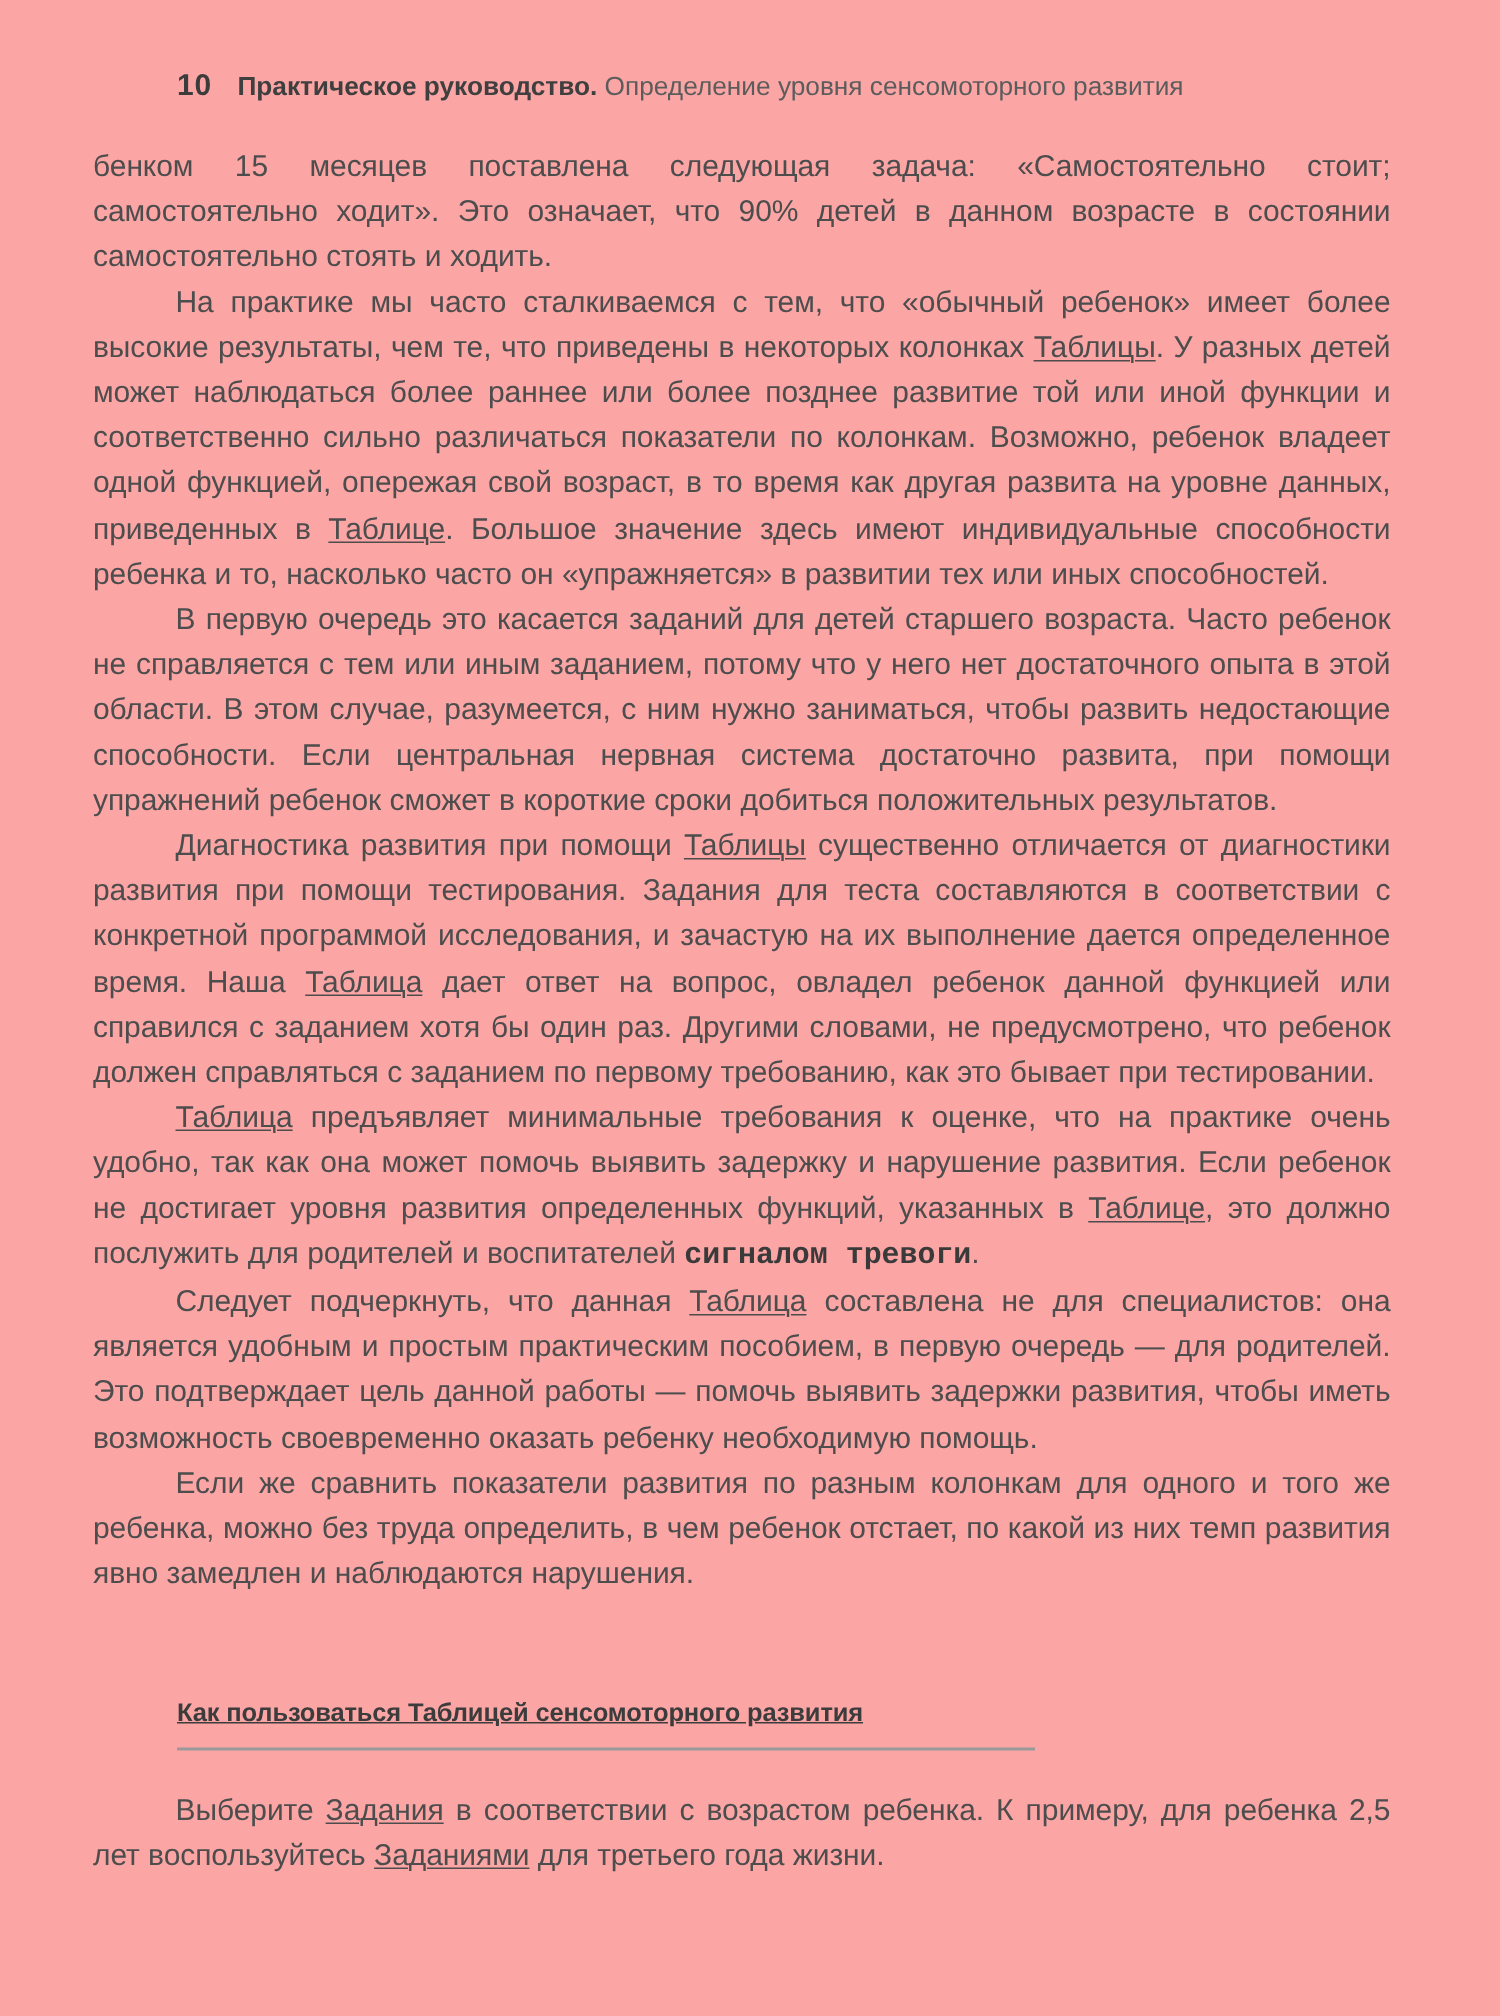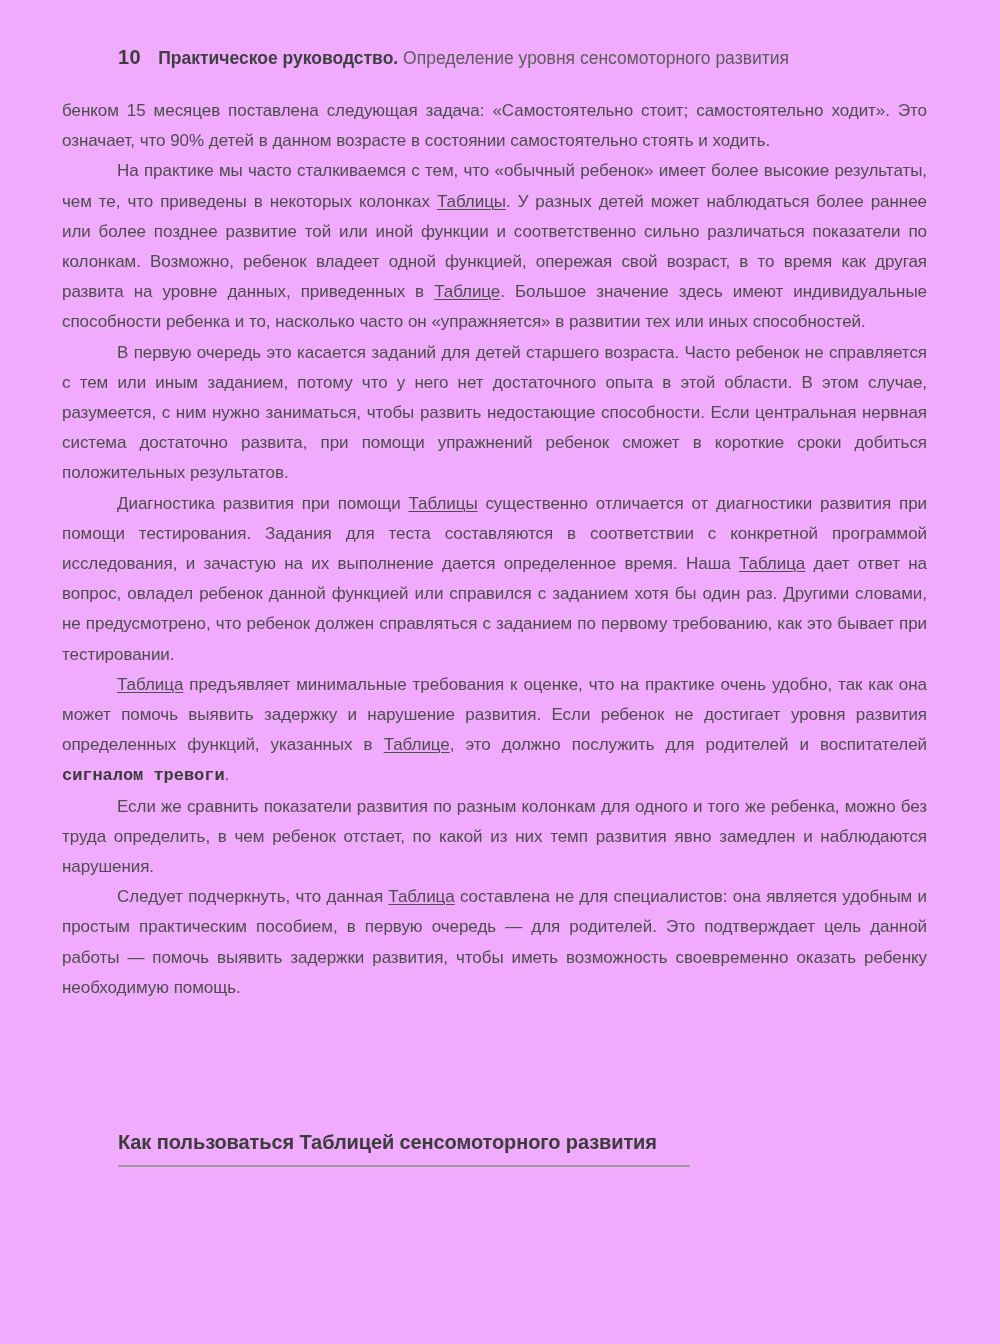--- a/index.html
+++ b/index.html
@@ -6,21 +6,21 @@
   html, body {
     margin: 0;
     padding: 0;
     background: #ffffff;
   }
   .page {
     position: relative;
     width: 1000px;
     height: 1344px;
     margin: 0 auto;
-    background: #f0abfc;
+    background: #fca5a5;
     font-family: "Liberation Sans", "DejaVu Sans", sans-serif;
     color: #4a4a4a;
     overflow: hidden;
     box-sizing: border-box;
   }
 
   
   .running-head {
     position: absolute;
     left: 118px;
@@ -49,21 +49,21 @@
 
   
   .textblock {
     position: absolute;
     left: 62px;
     top: 96px;
     width: 865px;
   }
   p.para {
     margin: 0;
-    font-size: 17px;
+    font-size: 20px;
     line-height: 30.2px;
     text-align: justify;
     text-align-last: left;
     color: #4d4d4d;
     letter-spacing: -0.05px;
     word-spacing: 0.1px;
     hyphens: manual;
   }
   p.para.indent {
     text-indent: 55px;
@@ -82,26 +82,27 @@
   
   .section {
     position: absolute;
     left: 118px;
     top: 1128px;
     width: 572px;
   }
   .section h2 {
     margin: 0;
     padding: 0 0 9px 0;
-    font-size: 20px;
+    font-size: 17px;
     line-height: 28px;
     font-weight: bold;
     color: #3c3c3c;
     white-space: nowrap;
     letter-spacing: -0.1px;
+    text-decoration: underline;
   }
   .section .rule {
     height: 1.5px;
     width: 572px;
     background: #9a9a9a;
   }
 
   
   .closing {
     position: absolute;
@@ -118,23 +119,26 @@
   <div class="running-head">
     <span class="folio">10</span><span class="book-title">Практическое руководство.</span> <span class="chapter-title">Определение уровня сенсомоторного развития</span>
   </div>
 
   <div class="textblock" id="body-paragraphs">
       <p class="para">бенком 15 месяцев поставлена следующая задача: «Самостоятельно стоит; самостоятельно ходит». Это означает, что 90% детей в данном возрасте в состоянии самостоятельно стоять и ходить.</p>
       <p class="para indent">На практике мы часто сталкиваемся с тем, что «обычный ребенок» имеет более высокие результаты, чем те, что приведены в некоторых колонках <span class="u">Таблицы</span>. У разных детей может наблюдаться более раннее или более позднее развитие той или иной функции и соответственно сильно различаться показатели по колонкам. Возможно, ребенок владеет одной функцией, опережая свой возраст, в то время как другая развита на уровне данных, приведенных в <span class="u">Таблице</span>. Большое значение здесь имеют индивидуальные способности ребенка и то, насколько часто он «упражняется» в развитии тех или иных способностей.</p>
       <p class="para indent">В первую очередь это касается заданий для детей старшего возраста. Часто ребенок не справляется с тем или иным заданием, потому что у него нет достаточного опыта в этой области. В этом случае, разумеется, с ним нужно заниматься, чтобы развить недостающие способности. Если центральная нервная система достаточно развита, при помощи упражнений ребенок сможет в короткие сроки добиться положительных результатов.</p>
       <p class="para indent">Диагностика развития при помощи <span class="u">Таблицы</span> существенно отличается от диагностики развития при помощи тестирования. Задания для теста составляются в соответствии с конкретной программой исследования, и зачастую на их выполнение дается определенное время. Наша <span class="u">Таблица</span> дает ответ на вопрос, овладел ребенок данной функцией или справился с заданием хотя бы один раз. Другими словами, не предусмотрено, что ребенок должен справляться с заданием по первому требованию, как это бывает при тестировании.</p>
       <p class="para indent"><span class="u">Таблица</span> предъявляет минимальные требования к оценке, что на практике очень удобно, так как она может помочь выявить задержку и нарушение развития. Если ребенок не достигает уровня развития определенных функций, указанных в <span class="u">Таблице</span>, это должно послужить для родителей и воспитателей <span class="b">сигналом тревоги</span>.</p>
+      <p class="para indent">Следует подчеркнуть, что данная <span class="u">Таблица</span> составлена не для специалистов: она является удобным и простым практическим пособием, в первую очередь — для родителей. Это подтверждает цель данной работы — помочь выявить задержки развития, чтобы иметь возможность своевременно оказать ребенку необходимую помощь.</p>
       <p class="para indent">Если же сравнить показатели развития по разным колонкам для одного и того же ребенка, можно без труда определить, в чем ребенок отстает, по какой из них темп развития явно замедлен и наблюдаются нарушения.</p>
-      <p class="para indent">Следует подчеркнуть, что данная <span class="u">Таблица</span> составлена не для специалистов: она является удобным и простым практическим пособием, в первую очередь — для родителей. Это подтверждает цель данной работы — помочь выявить задержки развития, чтобы иметь возможность своевременно оказать ребенку необходимую помощь.</p>
     </div>
 
   <div class="section">
     <h2>Как пользоваться Таблицей сенсомоторного развития</h2>
     <div class="rule"></div>
   </div>
 
+  <div class="closing" id="section-paragraphs">
+      <p class="para indent">Выберите <span class="u">Задания</span> в соответствии с возрастом ребенка. К примеру, для ребенка 2,5 лет воспользуйтесь <span class="u">Заданиями</span> для третьего года жизни.</p>
+    </div>
 
 </div>
 
 </body></html>

